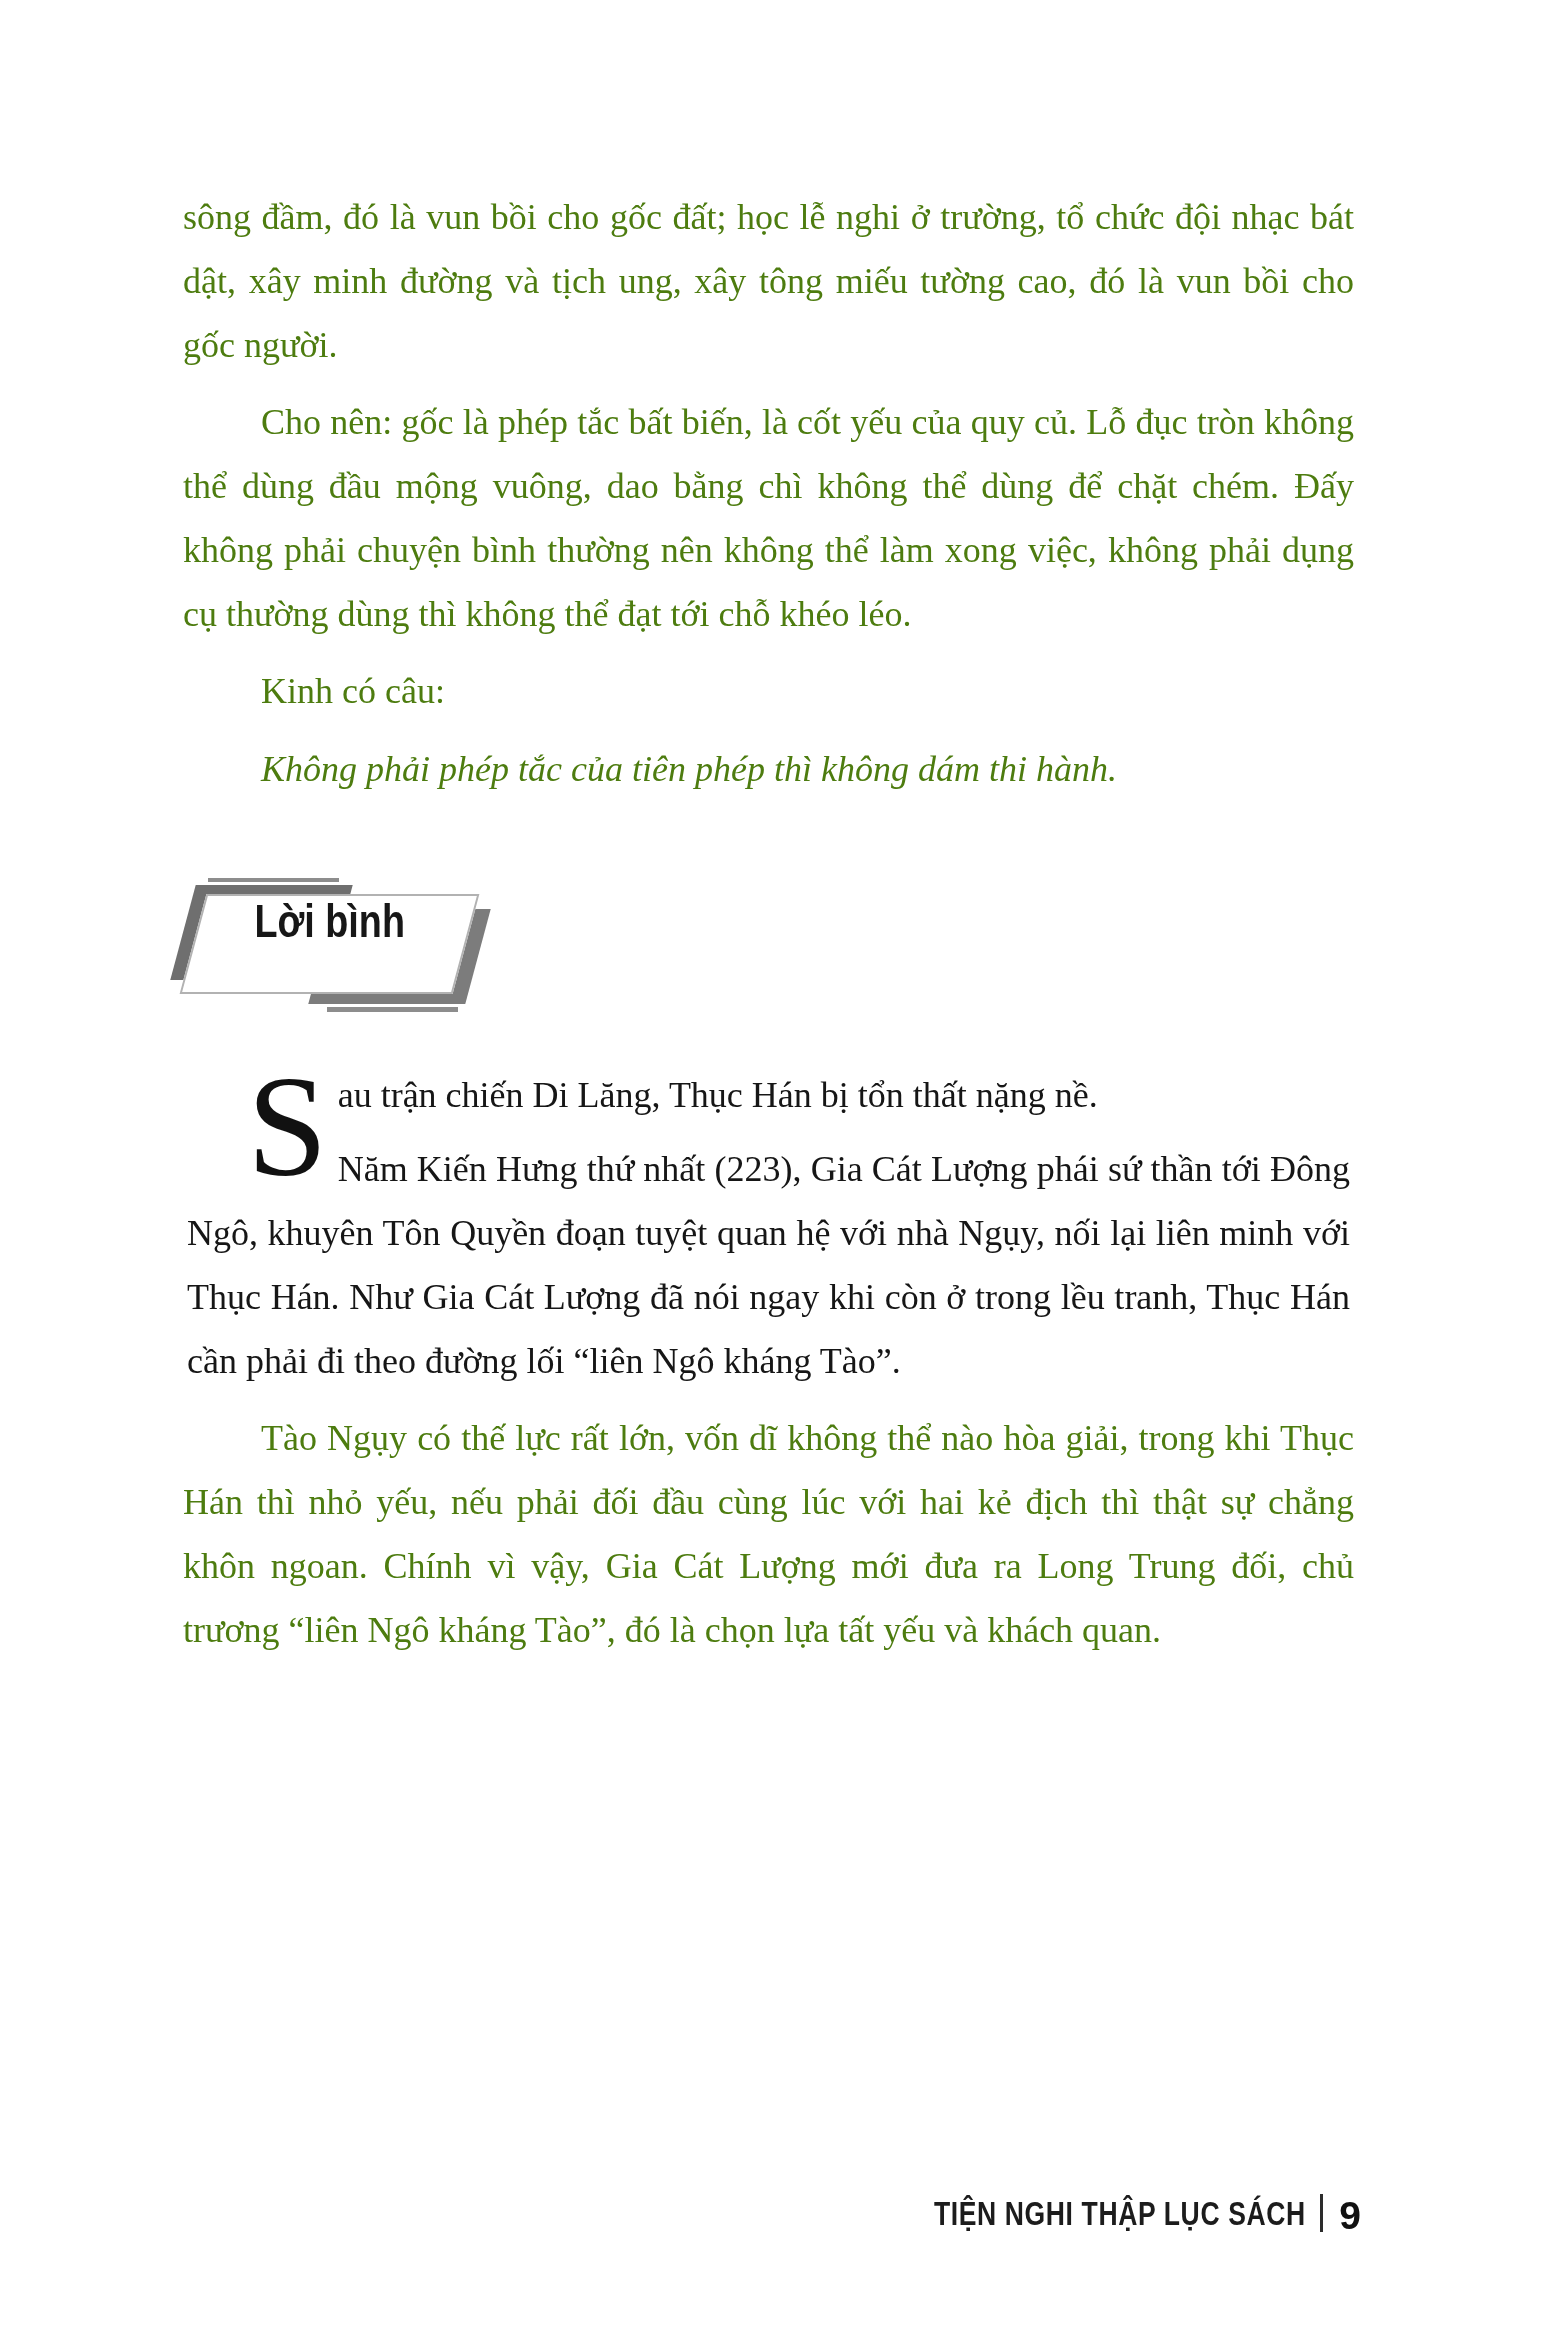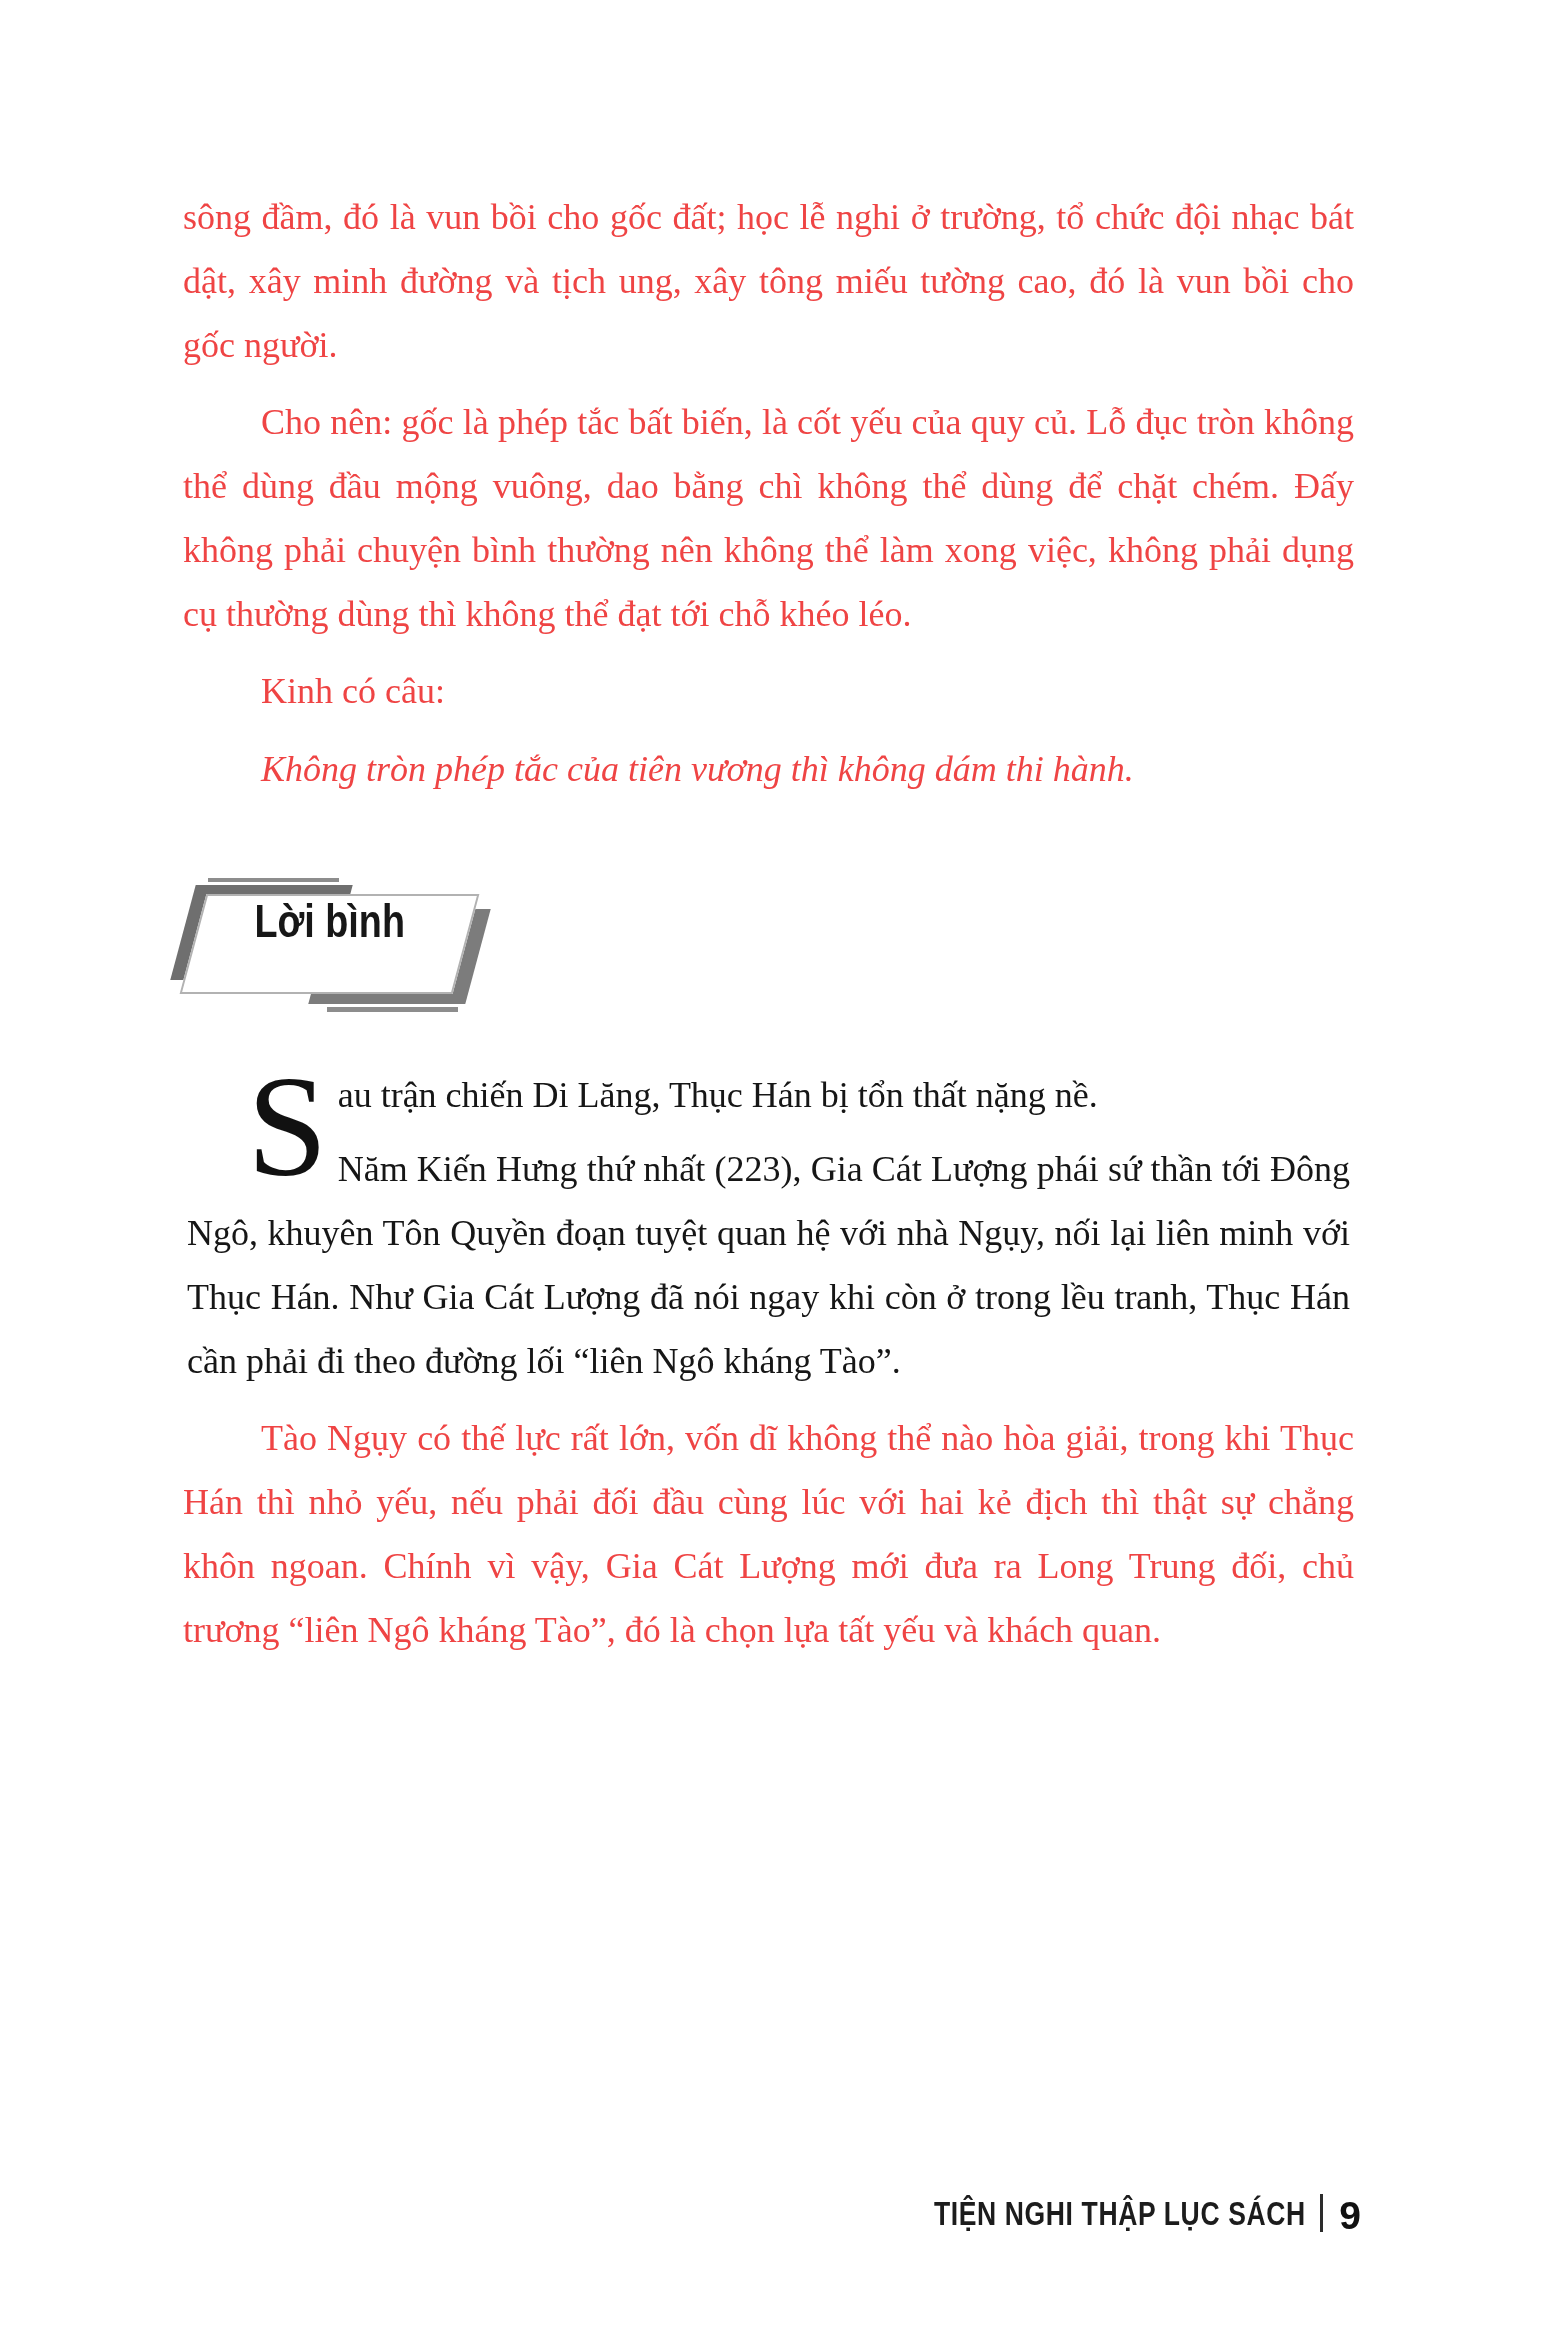--- a/index.html
+++ b/index.html
@@ -15,21 +15,21 @@
     position:absolute;
     left:183px;top:0;
     width:1171px;
     padding-top:185px;
   }
   p.body-text{
     margin:0 0 13.2px 0;
     font-size:36px;
     line-height:64px;
     text-align:justify;
-    color:#ef4444;
+    color:#4d7c0f;
   }
   p.indent{text-indent:78px;}
   p.italic{font-style:italic;}
 
   
   .lb-wrap{
     position:relative;
     width:273px;height:100px;
     margin:93px 0 0 10px;
   }
@@ -127,21 +127,21 @@
 <div class="page">
   <main class="content">
 
     <p class="body-text">sông đầm, đó là vun bồi cho gốc đất; học lễ nghi ở trường, tổ chức đội nhạc bát dật, xây minh đường và tịch ung, xây tông miếu tường cao, đó là vun bồi cho gốc người.</p>
 
     <p class="body-text indent">Cho nên: gốc là phép tắc bất biến, là cốt yếu của quy củ. Lỗ đục tròn không thể dùng đầu mộng vuông, dao bằng chì không thể dùng để chặt chém. Đấy không phải chuyện bình thường nên không thể làm xong việc, không phải dụng cụ thường dùng thì không thể đạt tới chỗ khéo léo.</p>
 
 
     <p class="body-text indent">Kinh có câu:</p>
 
-    <p class="body-text indent italic">Không tròn phép tắc của tiên vương thì không dám thi hành.</p>
+    <p class="body-text indent italic">Không phải phép tắc của tiên phép thì không dám thi hành.</p>
 
 
     <div class="lb-wrap">
       <div class="lb-line lb-line-top"></div>
       <div class="lb-shadow lb-shadow-tl"></div>
       <div class="lb-shadow lb-shadow-br"></div>
       <div class="lb-box"></div>
       <div class="lb-line lb-line-bottom"></div>
       <div class="lb-label">
         <span>Lời bình</span>

